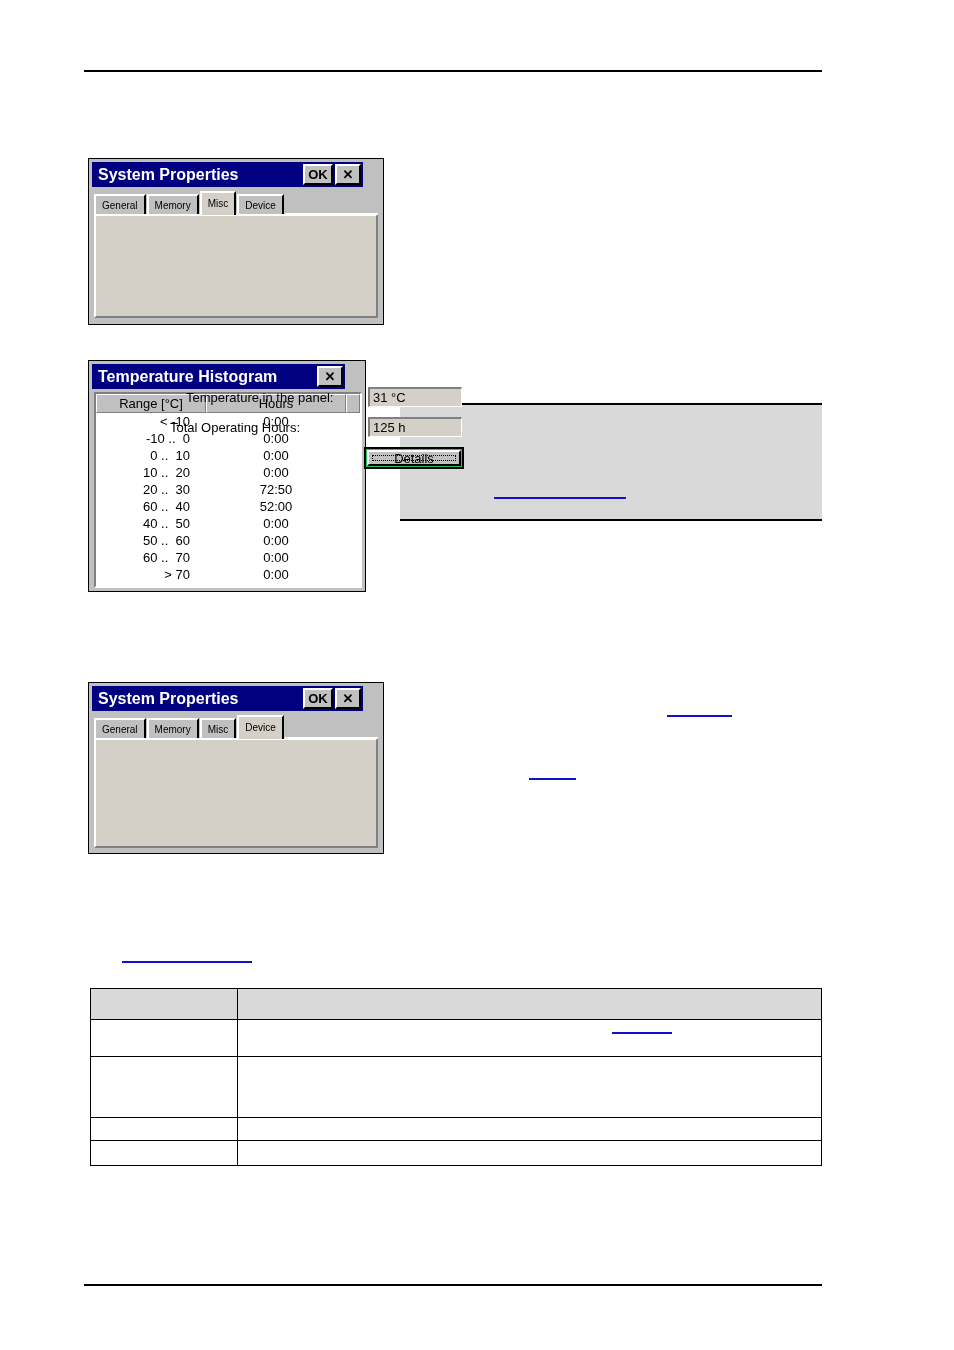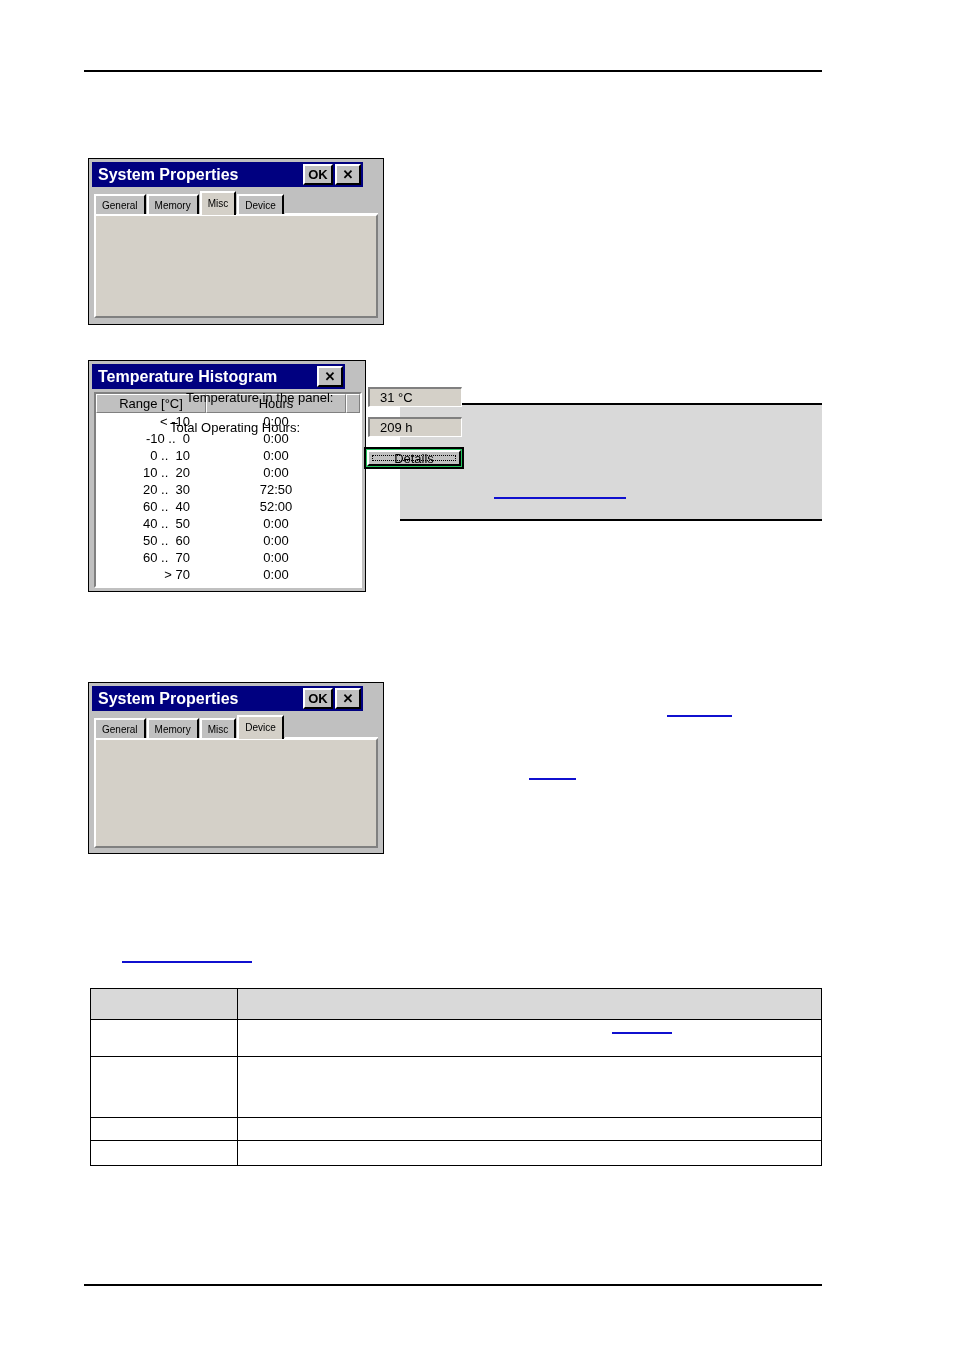--- a/index.html
+++ b/index.html
@@ -133,21 +133,21 @@
     background: #d4d0c8;
     border-top: 2px solid #808080;
     border-left: 2px solid #808080;
     border-right: 1px solid #ffffff;
     border-bottom: 1px solid #ffffff;
     box-sizing: border-box;
     font-size: 13px;
     color: #000000;
     display: flex;
     align-items: center;
-    padding-left: 10px;
+    padding-left: 3px;
   }
 
   
   .btn-default-wrap {
     position: absolute;
     border: 2px solid #000000;
     background: #22c55e;
     box-sizing: border-box;
     padding: 1px;
   }
@@ -296,21 +296,21 @@
     <div class="tab">Device</div>
     <div class="tab-filler"></div>
   </div>
 
   <div class="tabpanel" style="left:5px; top:55px; width:284px; height:104px;"></div>
 
   <div class="field-label" style="left:97px; top:232px; z-index:4;">Temperature in the panel:</div>
   <div class="field-ro" style="left:279px; top:228px; width:94px; height:20px; z-index:4;">31 °C</div>
 
   <div class="field-label" style="left:81px; top:262px; z-index:4;">Total Operating Hours:</div>
-  <div class="field-ro" style="left:279px; top:258px; width:94px; height:20px; z-index:4;">209 h</div>
+  <div class="field-ro" style="left:279px; top:258px; width:94px; height:20px; z-index:4;">125 h</div>
 
   <div class="btn-default-wrap" style="left:275px; top:288px; width:100px; height:22px; z-index:4;">
     <div class="btn-default">
       <div class="btn-focus">Details</div>
     </div>
   </div>
 </div>
 
 <div class="ce-outerframe" style="left:88px; top:360px; width:278px; height:232px;">
 

